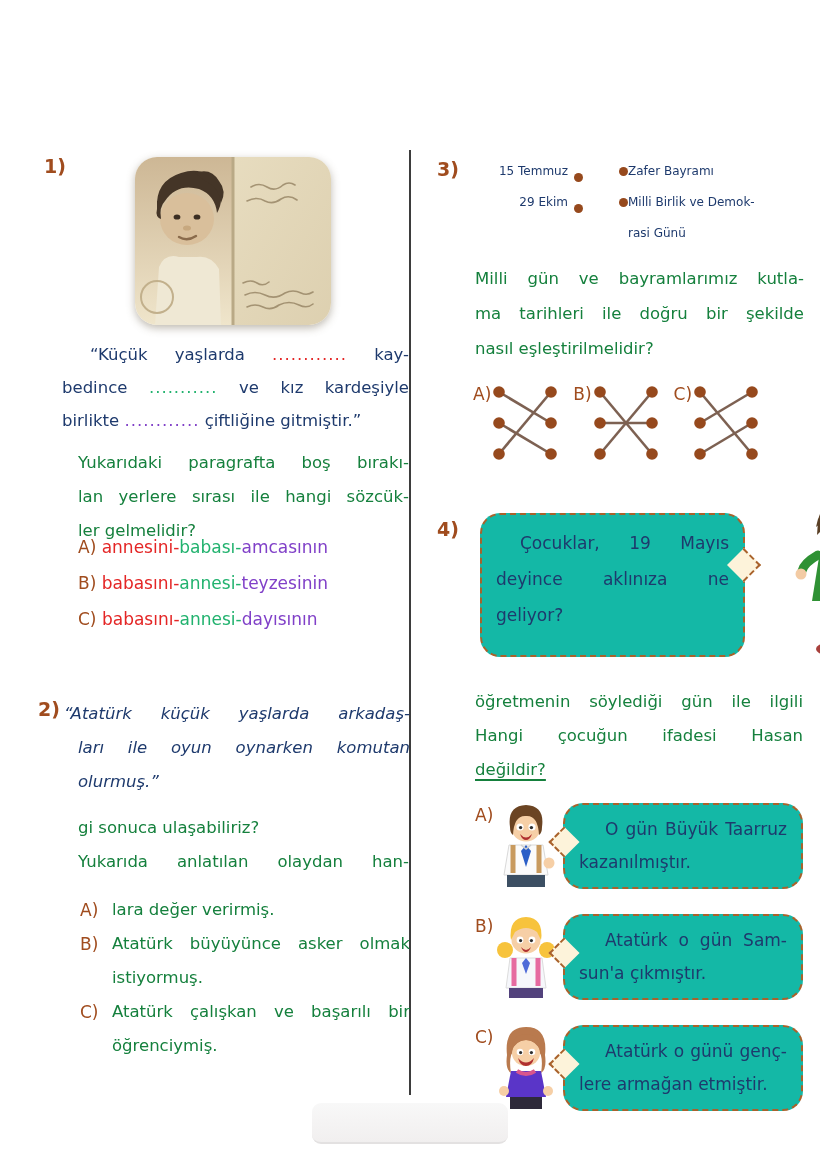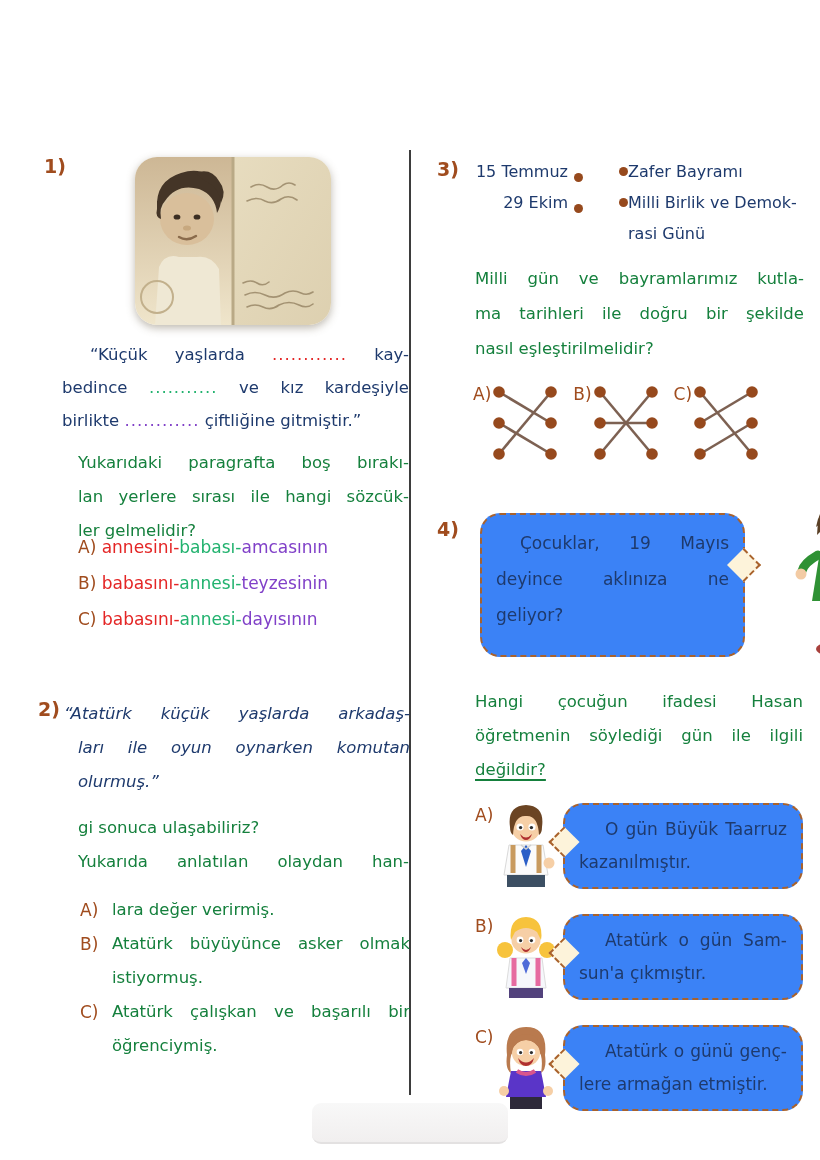--- a/index.html
+++ b/index.html
@@ -42,35 +42,35 @@
   .q2-options{margin-left:42px;margin-top:14px;width:330px;}
   .opt2{display:flex;}
   .opt2 .lett{width:32px;flex:none;line-height:34px;}
   .opt2 .olines{flex:1;}
   .opt2 .line{line-height:34px;}
 
   
   .q3{position:absolute;left:437px;top:156px;width:366px;}
   .q3 .num{position:absolute;left:0;top:2px;}
   .match{margin-left:36px;}
-  .mrow{display:flex;align-items:flex-start;line-height:31px;font-size:16px;}
+  .mrow{display:flex;align-items:flex-start;line-height:31px;font-size:12px;}
   .mleft{width:110px;display:flex;justify-content:flex-end;align-items:center;gap:6px;}
   .mright{margin-left:36px;display:flex;align-items:flex-start;}
   .bullet{width:9px;height:9px;border-radius:50%;background:#96491d;flex:none;display:inline-block;margin-top:0;}
   .mrow .bullet{margin-top:11px;}
   .q3-question{margin-left:38px;margin-top:12px;width:329px;}
   .q3-question .line{line-height:35px;}
   .q3-options{margin-left:36px;margin-top:16px;display:flex;gap:14px;}
   .diagcell{display:flex;align-items:flex-start;}
   .diagcell .lett{line-height:20px;margin-top:2px;}
 
   
   .q4{position:absolute;left:437px;top:513px;width:366px;}
   .q4 .num{position:absolute;left:0;top:5px;}
-  .bubble{background:#3b82f6;border:2.5px dashed #a9622c;border-radius:20px;position:relative;}
+  .bubble{background:#14b8a6;border:2.5px dashed #a9622c;border-radius:20px;position:relative;}
   .t-bubble{margin-left:43px;width:233px;height:120px;padding:10px 14px;box-sizing:content-box;}
   .t-bubble .line{line-height:36px;font-size:17px;}
   .t-bubble .ind{display:inline-block;width:24px;}
   .tail-r{position:absolute;width:22px;height:22px;background:#fdf3da;border-right:2.5px dashed #a9622c;
           border-top:2.5px dashed #a9622c;transform:rotate(45deg);right:-13px;top:38px;}
   .tail-l{position:absolute;width:20px;height:20px;background:#fdf3da;border-left:2.5px dashed #a9622c;
           border-bottom:2.5px dashed #a9622c;transform:rotate(45deg);left:-12px;top:26px;}
   .teacher{position:absolute;left:308px;top:-10px;}
   .q4-question{margin-left:38px;margin-top:28px;width:328px;}
   .q4-question .line{line-height:34px;}
@@ -291,22 +291,22 @@
 
           <rect x="32" y="96" width="13" height="43" fill="#56565c"></rect>
           <rect x="51" y="96" width="13" height="43" fill="#56565c"></rect>
           <ellipse cx="36" cy="144" rx="10" ry="5.5" fill="#a8403c"></ellipse>
           <ellipse cx="60" cy="144" rx="10" ry="5.5" fill="#a8403c"></ellipse>
         </svg>
       </div>
     </div>
 
     <div class="q4-question blk">
+      <div class="line jl">öğretmenin söylediği gün ile ilgili</div>
       <div class="line jl">Hangi çocuğun ifadesi Hasan</div>
-      <div class="line jl">öğretmenin söylediği gün ile ilgili</div>
       <div class="line"><span class="uline">değildir?</span></div>
     </div>
 
     <div class="q4-options">
 
       <div class="opt4">
         <span class="lett">A)</span>
         <span class="avatar">
           <svg width="58" height="84" viewBox="0 0 58 84">
             <ellipse cx="29" cy="25" rx="14.5" ry="13.5" fill="#f6cfa6"></ellipse>

